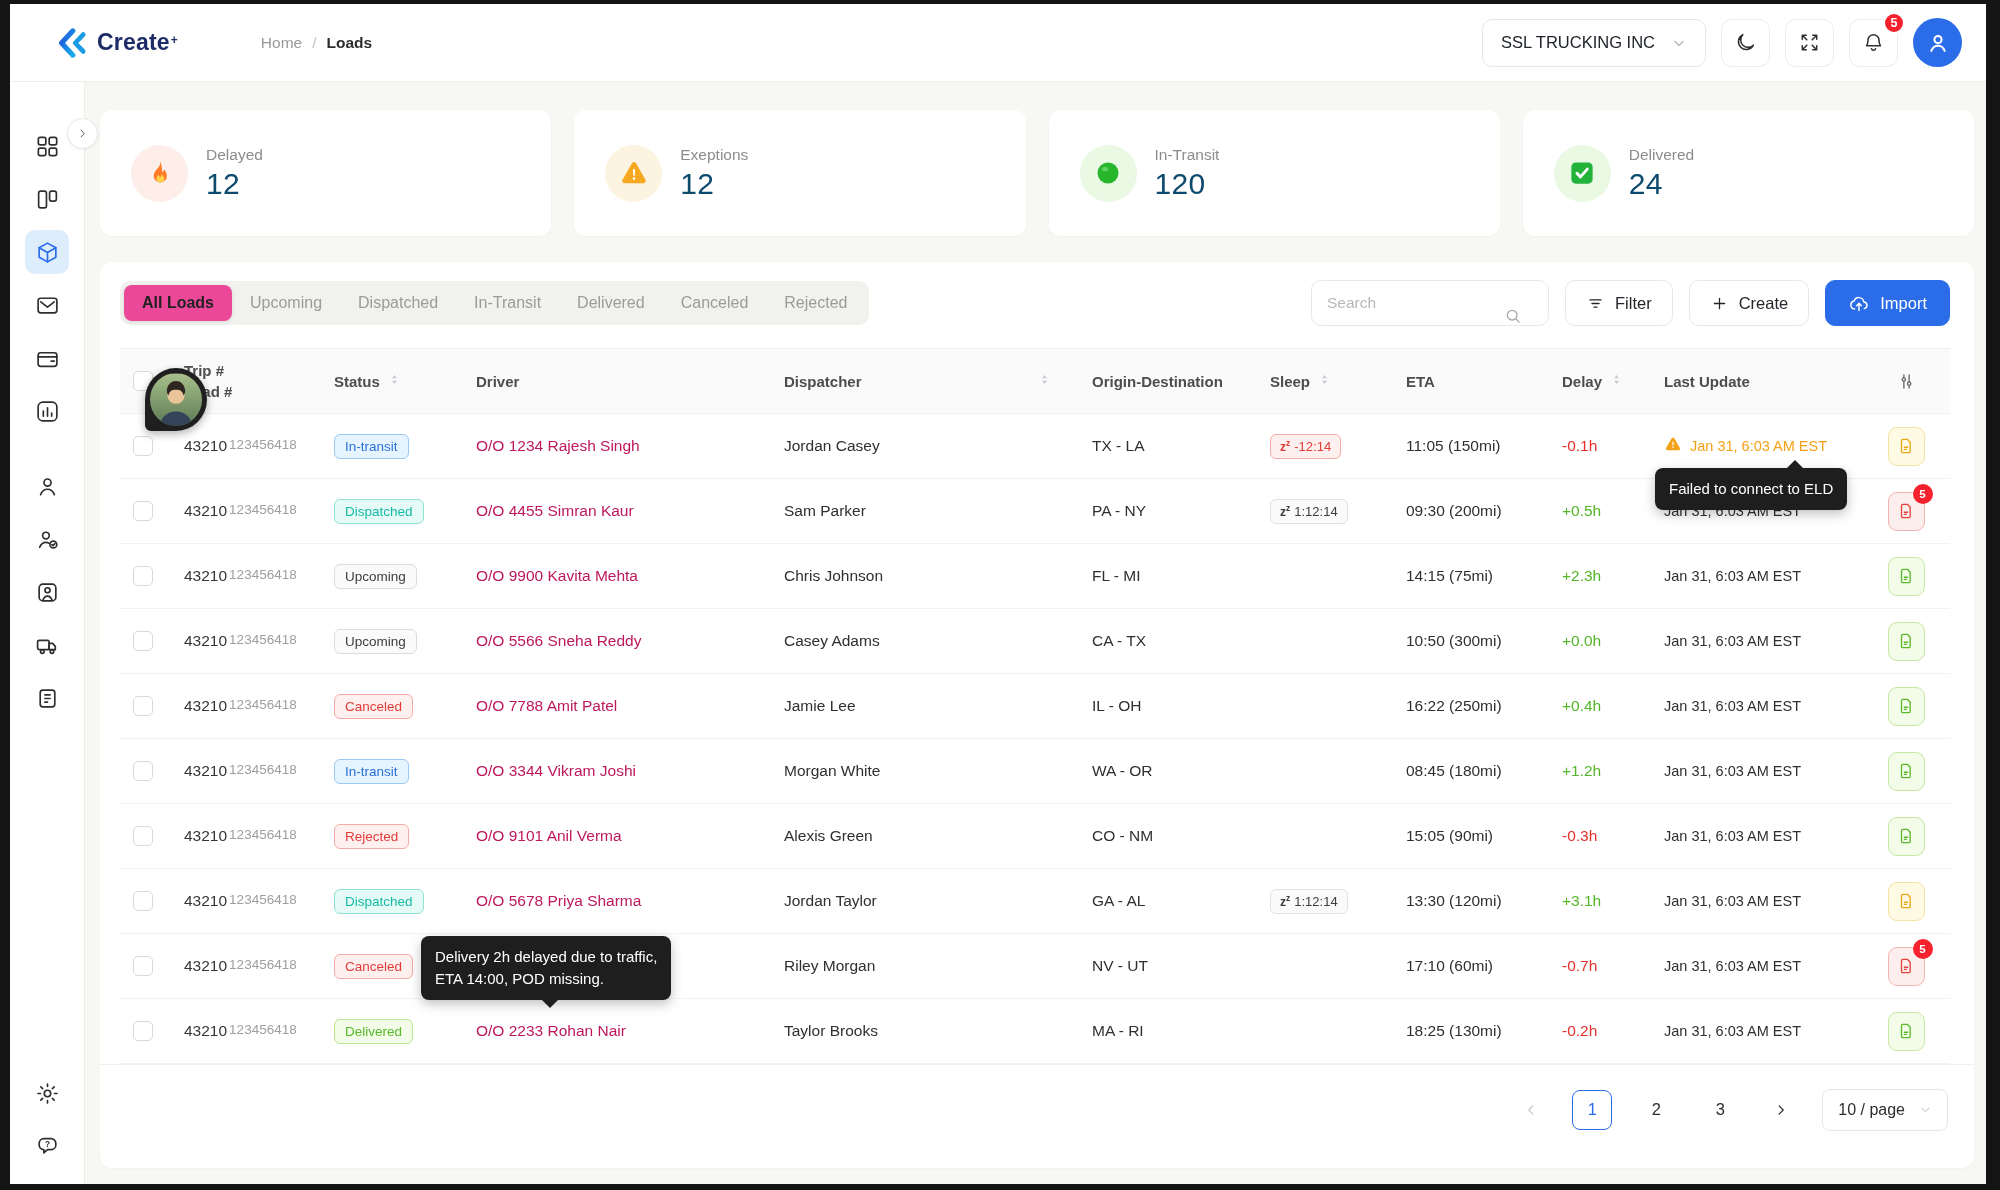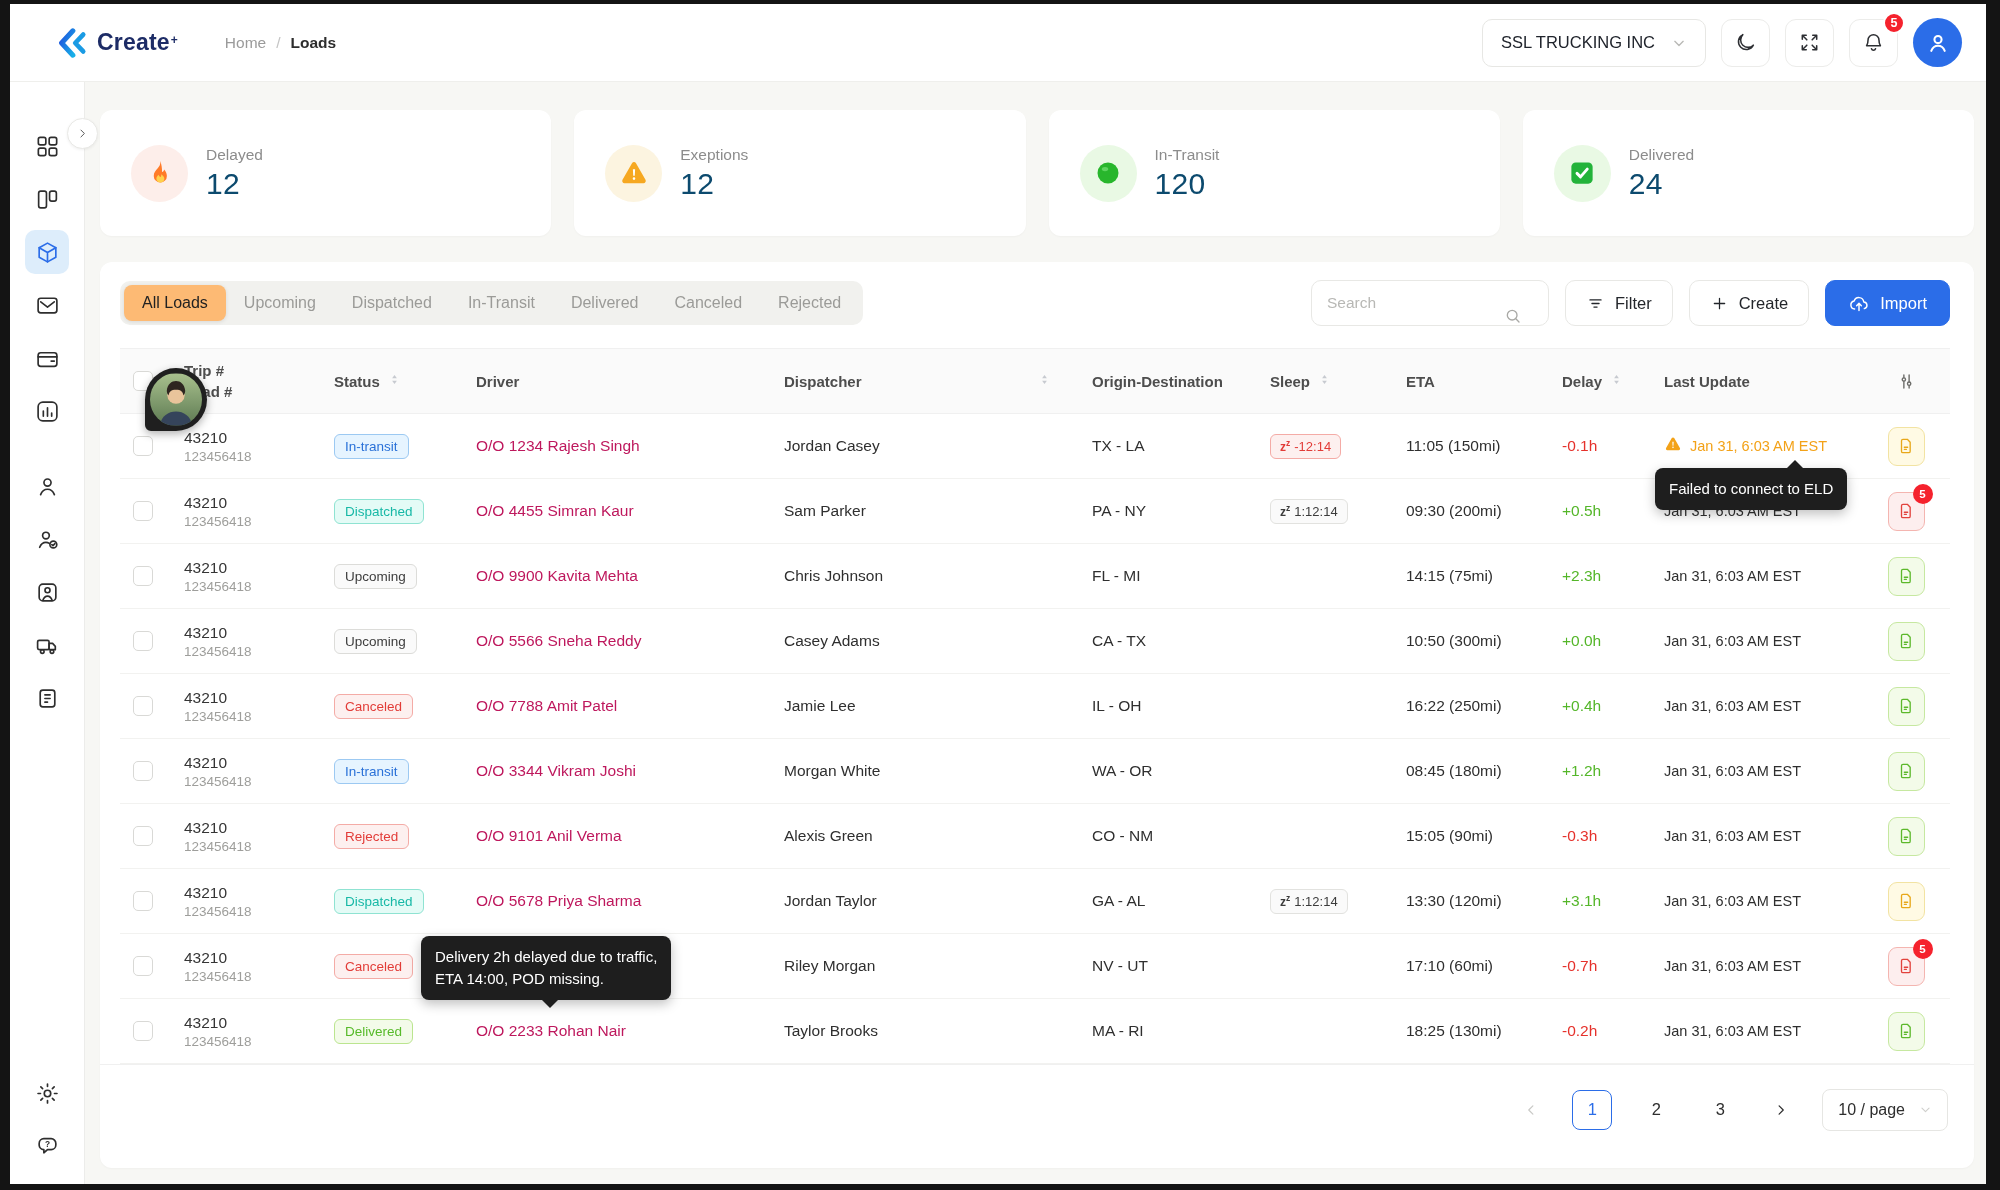--- a/index.html
+++ b/index.html
@@ -6,21 +6,21 @@
   body{width:2000px;height:1190px;background:#141414;font-family:"Liberation Sans","DejaVu Sans",sans-serif;position:relative;overflow:hidden}
   *{box-sizing:border-box}
   .app{position:absolute;left:10px;top:4px;right:14px;bottom:6px;background:#f7f7f4;overflow:hidden}
   .icn{display:block}
   
   .header{position:absolute;left:0;right:0;top:0;height:78px;background:#fff;border-bottom:1px solid #efefec;display:flex;align-items:center;z-index:5}
   .logo{display:flex;align-items:center;gap:9px;margin-left:44px;cursor:pointer}
   .logo svg{width:34px;height:30px}
   .logo .word{font-size:23px;font-weight:800;color:#1d2c66;letter-spacing:.2px}
   .logo .plus{font-size:12px;font-weight:700;color:#1d2c66;vertical-align:super;margin-left:1px}
-  .crumbs{display:flex;align-items:flex-start;gap:10px;margin-left:47px;font-size:15.5px}
+  .crumbs{display:flex;align-items:flex-start;gap:10px;margin-left:83px;font-size:15.5px}
   .crumb-home{color:#9a9a9a}.crumb-sep{color:#c4c4c4}.crumb-cur{color:#2d2d2d;font-weight:600}
   .hright{margin-left:auto;display:flex;align-items:center;gap:15px;margin-right:24px}
   .company{height:48px;border:1px solid #e7e7e4;border-radius:10px;background:#fff;display:flex;align-items:center;gap:14px;padding:0 16px 0 18px;font-size:16.5px;color:#20242c;cursor:pointer}
   .company .icn{width:20px;height:20px;color:#b9b9b6}
   .hbtn{width:49px;height:48px;border:1px solid #ececea;border-radius:11px;background:#fff;display:flex;align-items:center;justify-content:center;color:#2d2f33;cursor:pointer;position:relative}
   .hbtn .icn{width:23px;height:23px}
   .nbadge{position:absolute;top:-8px;right:-8px;min-width:22px;height:22px;border-radius:11px;background:#f5222d;color:#fff;font-size:12.5px;font-weight:600;display:flex;align-items:center;justify-content:center;padding:0 5px;border:2px solid #fff}
   .havatar{width:49px;height:49px;border-radius:50%;background:#2b6de8;display:flex;align-items:center;justify-content:center;cursor:pointer}
   .havatar svg{width:26px;height:26px}
   
@@ -41,21 +41,21 @@
   .cicon .icn{width:30px;height:30px}
   .cicon.fire{background:#fdeeea}.cicon.warn{background:#fcf4e0}.cicon.dot{background:#e9f9e4}.cicon.check{background:#e9f9e4}
   .ctext{display:flex;flex-direction:column;gap:3px}
   .clabel{font-size:15.5px;color:#8c8c8c}
   .cvalue{font-size:30px;font-weight:400;color:#0c4a6e;letter-spacing:.3px}
   
   .tcard{position:absolute;left:15px;right:12px;top:180px;height:906px;background:#fff;border-radius:12px;box-shadow:0 1px 2px rgba(20,20,20,.03)}
   .toolbar{display:flex;align-items:center;justify-content:space-between;padding:18px 24px 0 20px}
   .tabs{display:flex;background:#f1f1ee;border-radius:10px;padding:4px;align-items:center}
   .tab{padding:9px 18px;font-size:16px;color:#9b9b98;border-radius:8px;cursor:pointer;white-space:nowrap}
-  .tab.active{background:#fdba74;color:#222;font-weight:400;box-shadow:0 1px 4px rgba(0,0,0,.10)}
+  .tab.active{background:#ec4899;color:#222;font-weight:700;box-shadow:0 1px 4px rgba(0,0,0,.10)}
   .controls{display:flex;align-items:flex-start;gap:16px}
   .search{position:relative;width:238px;height:46px}
   .search input{width:100%;height:100%;border:1px solid #e8e8e5;border-radius:10px;padding:0 42px 0 15px;font-size:15.5px;color:#333;outline:none;background:#fff;font-family:inherit}
   .search input::placeholder{color:#b8b8b5}
   .search .icn{position:absolute;right:13px;top:13px;width:20px;height:20px;color:#a9a9a6}
   .btn{height:46px;border:1px solid #e8e8e5;border-radius:10px;background:#fff;display:flex;align-items:center;gap:10px;padding:0 20px;font-size:16.5px;color:#23262b;cursor:pointer}
   .btn .icn{width:19px;height:19px}
   .btn.primary{background:#2b6de8;border-color:#2b6de8;color:#fff;padding:0 22px}
   .btn.primary .icn{width:22px;height:22px}
   
@@ -64,21 +64,21 @@
   .hcell{display:flex;align-items:center;font-size:15px;font-weight:600;color:#4d4d4d;padding-left:14px;gap:7px}
   .hcell .caret{width:15px;height:15px;flex:none}
   .hcell .flexsp{flex:1}
   .trow{display:flex;height:65px;align-items:center;border-bottom:1px solid #f2f2f0;position:relative}
   .cell{display:flex;align-items:center;padding-left:14px;font-size:15.5px;color:#2f2f2f}
   .c-sel{width:50px;padding-left:13px}
   .c-trip{width:150px}.c-status{width:142px}.c-driver{width:308px}.c-dispatcher{width:308px}
   .c-od{width:180px}.c-sleep{width:134px;padding-left:12px}.c-eta{width:156px}.c-delay{width:102px}
   .c-update{width:212px;gap:8px}.c-doc{width:88px;justify-content:center;padding-left:0}
   .cbx{width:20px;height:20px;border:1.5px solid #d9d9d6;border-radius:5px;background:#fff;cursor:pointer}
-  .tripwrap{display:flex;flex-direction:column;gap:2px}
+  .tripwrap{display:flex;flex-direction:row;gap:2px}
   .tripno{font-size:15.5px;color:#353535}
   .loadno{font-size:13.5px;color:#9e9e9b}
   .hd2{display:flex;flex-direction:column;gap:3px;line-height:1.15}
   .tag{display:inline-flex;align-items:center;padding:4px 10px;border-radius:6px;font-size:13.5px;border:1px solid;white-space:nowrap}
   .tag.blue{background:#e6f4ff;border-color:#9cc9f2;color:#2a71d8}
   .tag.teal{background:#e4fbf6;border-color:#8fe3d2;color:#17b8a6}
   .tag.gray{background:#fafafa;border-color:#dcdcd9;color:#3d3d3d}
   .tag.red{background:#fdf0ef;border-color:#f4aba6;color:#e23c38}
   .tag.green{background:#f3fbe9;border-color:#bbe58f;color:#57ba2a}
   .dlink{color:#be185d;cursor:pointer;text-decoration:none}

